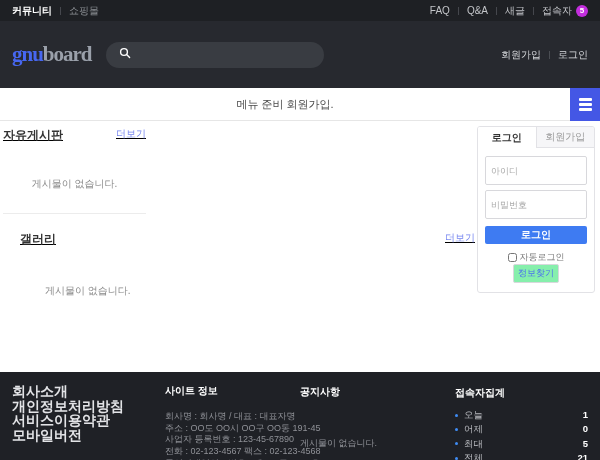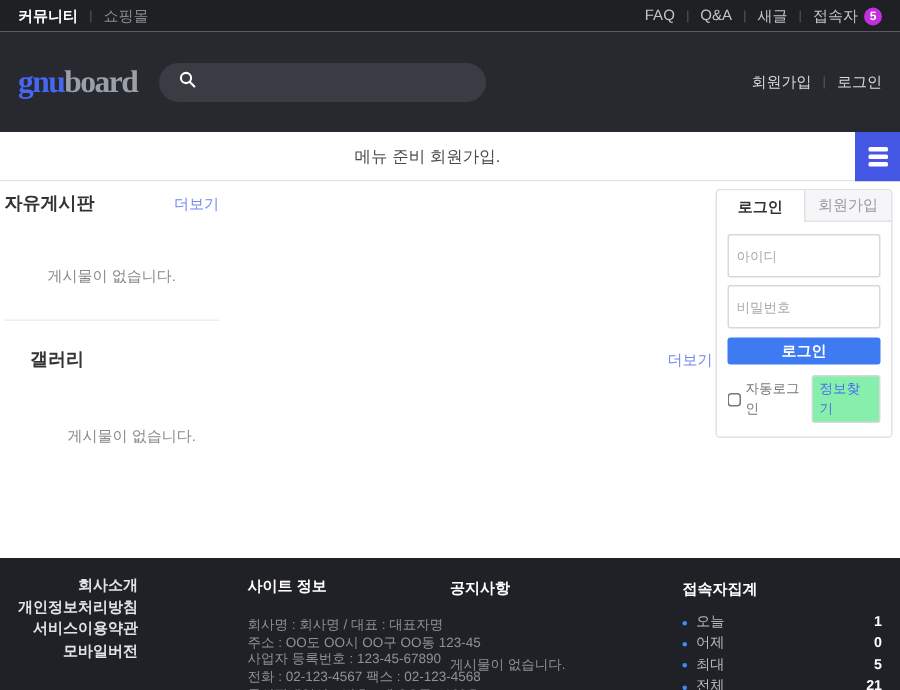--- a/index.html
+++ b/index.html
@@ -58,21 +58,21 @@
   }
   .hamburger {
     position:absolute; right:0; top:0; width:30px; height:33px; background:#4457e5;
     border:none; cursor:pointer; display:flex; flex-direction:column;
     align-items:center; justify-content:center; gap:2.5px;
   }
   .hbar { width:13px; height:2.5px; background:#fff; border-radius:1px; }
 
   
   .content { position:relative; height:251px; background:#fff; }
-  .box-head { display:flex; justify-content:space-between; align-items:center; }
+  .box-head { display:flex; justify-content:space-between; align-items:flex-start;text-decoration:underline; }
   .box-head h2 { margin:0; font-size:12px; color:#333; }
   .more { font-size:10px; color:#7585f0; text-decoration:none; cursor:pointer; }
   .empty-msg { font-size:10px; color:#888; }
 
   .latest-box { position:absolute; left:3px; top:6px; width:143px; height:87px; border-bottom:1px solid #ececec; }
   .latest-box .empty-msg { text-align:center; padding-top:33px; }
 
   .gallery-box { position:absolute; left:20px; top:110px; width:455px; }
   .gallery-box .empty-msg { padding:36px 0 0 25px; }
 
@@ -88,35 +88,35 @@
   .lb-body { padding:8px 7px 9px; }
   .lb-input {
     display:block; width:100%; height:29px; border:1px solid #d8d8dc; border-radius:2px;
     margin-bottom:5px; font-size:9px; padding:0 5px; color:#333; font-family:inherit; outline:none;
   }
   .lb-input::placeholder { color:#aaa; }
   .login-btn {
     width:100%; height:18px; background:#3e7bf2; color:#fff; border:none; border-radius:2px;
     font-size:10px; font-weight:bold; cursor:pointer; font-family:inherit;
   }
-  .lb-foot { display:flex; justify-content:space-between; align-items:center; margin-top:7px; }
+  .lb-foot { display:flex; justify-content:space-between; align-items:center; margin-top:7px;flex-direction:column; }
   .auto-login { display:flex; align-items:center; gap:3px; font-size:9px; color:#777; cursor:pointer; }
   .auto-login input { width:9px; height:9px; margin:0; }
   .find-info {
     font-size:9px; color:#4a6cf0; border:1px solid #d8d8dc; padding:2px 4px;
     border-radius:2px; text-decoration:none; cursor:pointer; background:#86efac;
   }
 
   
   .footer { position:relative; height:88px; background:#1f2126; overflow:hidden; }
   .footer h3 { margin:0; font-size:10px; color:#fff; font-weight:bold; }
   .f-links { position:absolute; left:12px; top:12px; }
   .f-links a {
-    display:block; font-size:10px; color:#e2e3e6; font-weight:bold;
-    line-height:14.5px; text-decoration:none; cursor:pointer;text-align:right;
+    display:block; font-size:14px; color:#e2e3e6; font-weight:bold;
+    line-height:14.5px; text-decoration:none; cursor:pointer;
   }
   .f-site { position:absolute; left:165px; top:12px; width:178px; }
   .f-site h3 { margin-bottom:13px; }
   .f-site p { margin:0; font-size:9px; color:#8f9197; line-height:11.7px; white-space:nowrap; }
   .f-notice { position:absolute; left:300px; top:13px; width:140px; }
   .f-notice .f-empty { margin-top:38px; font-size:9px; color:#8f9197; }
   .f-stats { position:absolute; left:455px; top:14px; width:133px; }
   .f-stats ul { list-style:none; margin:8px 0 0; padding:0; }
   .f-stats li { display:flex; align-items:center; font-size:9.5px; line-height:14.3px; color:#b7b9be; }
   .dot { width:3px; height:3px; border-radius:50%; background:#3f8cf5; margin-right:6px; flex:none; }
@@ -219,21 +219,21 @@
     <div class="f-links">
       <a>회사소개</a>
       <a>개인정보처리방침</a>
       <a>서비스이용약관</a>
       <a>모바일버전</a>
     </div>
 
     <div class="f-site">
       <h3>사이트 정보</h3>
       <p>회사명 : 회사명 / 대표 : 대표자명</p>
-      <p>주소 : OO도 OO시 OO구 OO동 123-45</p>
+      <p>주소 : OO도 OO시 OO구 OO동 191-45</p>
       <p>사업자 등록번호 : 123-45-67890</p>
       <p>전화 : 02-123-4567 팩스 : 02-123-4568</p>
       <p>통신판매업신고번호 : 제 OO구 - 123호</p>
     </div>
 
     <div class="f-notice">
       <h3>공지사항</h3>
       <div class="f-empty">게시물이 없습니다.</div>
     </div>
 

